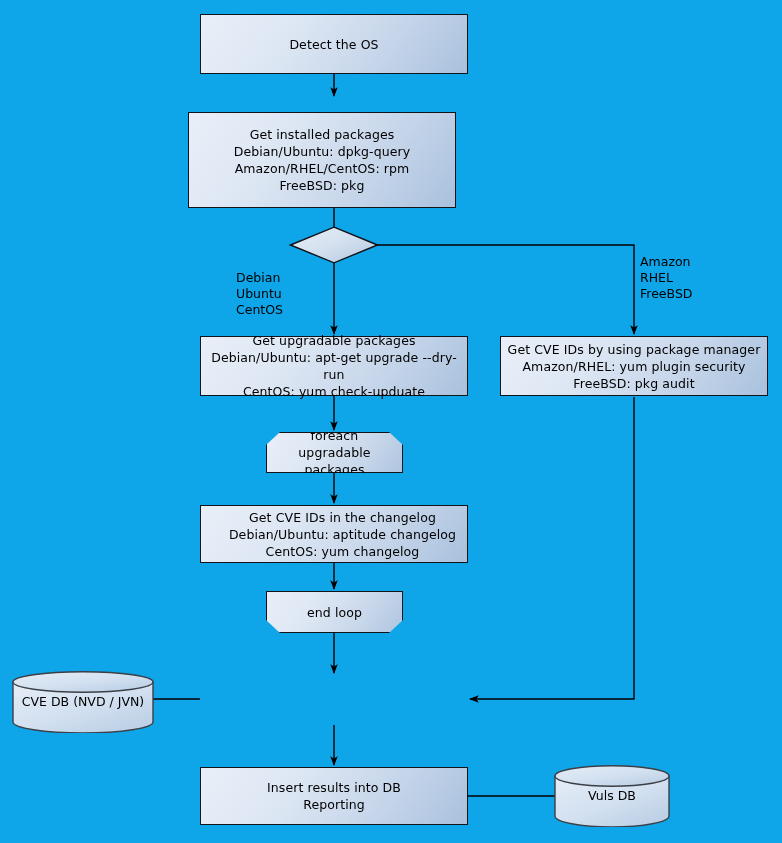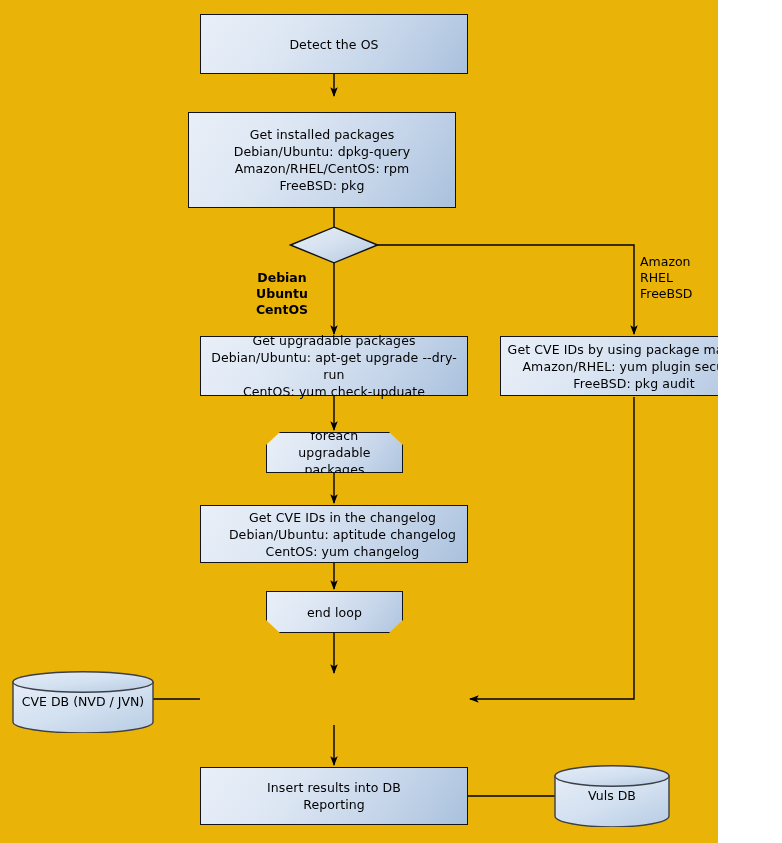--- a/index.html
+++ b/index.html
@@ -6,23 +6,23 @@
   html, body {
     margin: 0;
     padding: 0;
     background: #ffffff;
   }
   body {
     font-family: "DejaVu Sans", "Liberation Sans", sans-serif;
   }
   #canvas {
     position: relative;
-    width: 718px;
+    width: 782px;
     height: 843px;
-    background: #eab308;
+    background: #0ea5e9;
     overflow: hidden;
   }
   #edges {
     position: absolute;
     left: 0;
     top: 0;
     width: 782px;
     height: 843px;
     pointer-events: none;
   }
@@ -78,21 +78,21 @@
     color: #000;
   }
 
   .edge-label {
     position: absolute;
     font-size: 12.5px;
     line-height: 16px;
     color: #000;
     white-space: pre-line;
   }
-  .edge-label.right-align { text-align: center; font-weight: bold; }
+  .edge-label.right-align { text-align: left; }
   .edge-label.left-align  { text-align: left; }
 </style>
 </head>
 <body>
 
 <div id="canvas">
 
   <svg id="edges" viewBox="0 0 782 843" width="782" height="843" xmlns="http://www.w3.org/2000/svg">
     <defs>
       <marker id="arrow" viewBox="0 0 10 10" refX="9" refY="5" markerWidth="7" markerHeight="7" orient="auto-start-reverse">

